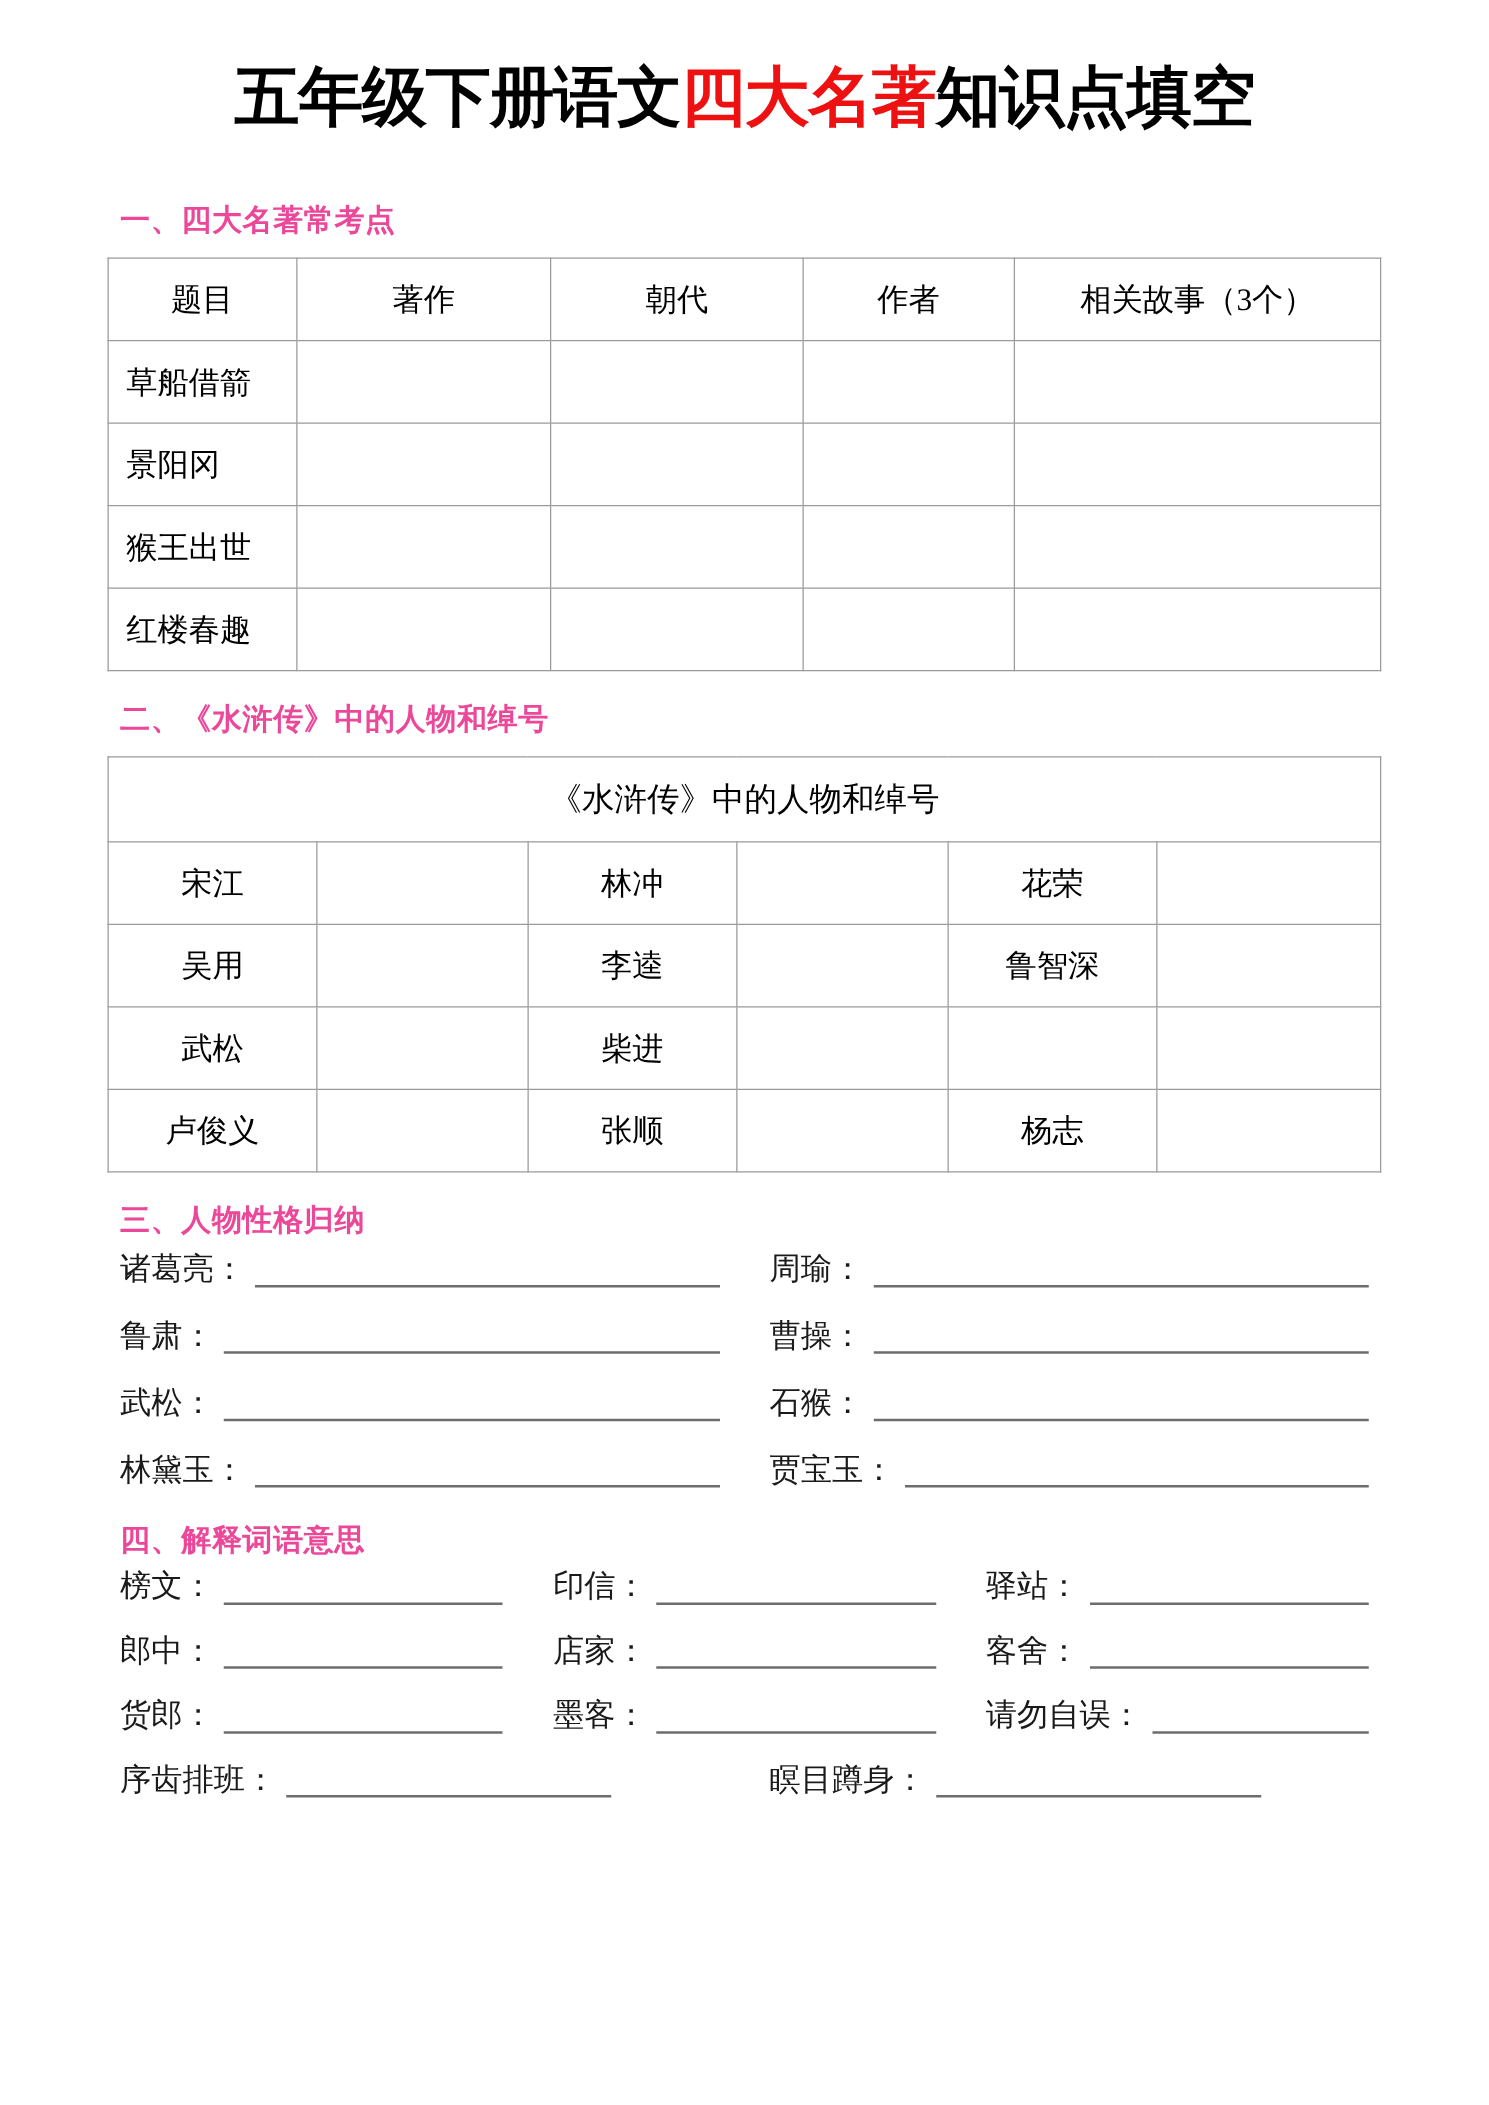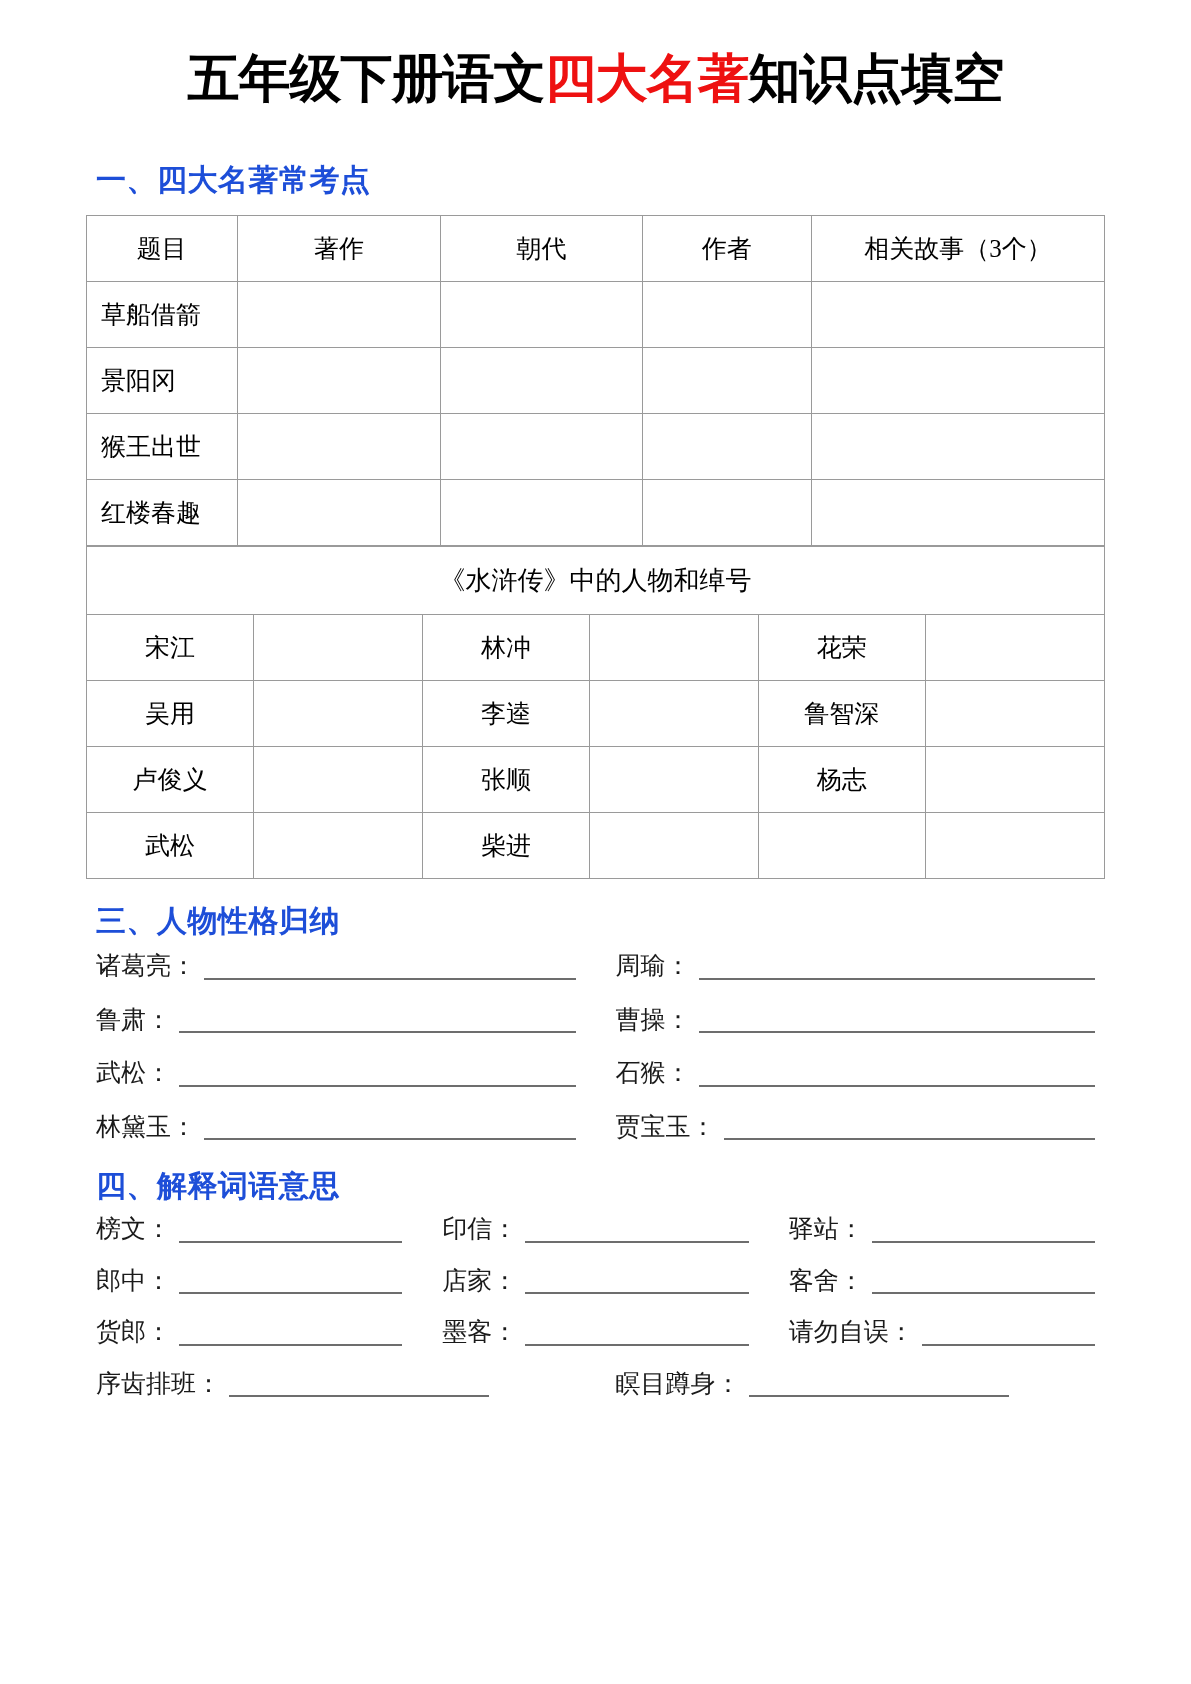--- a/index.html
+++ b/index.html
@@ -34,22 +34,22 @@
     margin: 52px 0 0 0;
     white-space: nowrap;
     color: #000000;
   }
   .doc-title .accent { color: #ee1111; }
 
   
   .section-heading {
     font-family: "DejaVu Sans", "Liberation Sans", sans-serif;
     font-weight: bold;
-    font-size: 30px;
-    color: #1d4ed8;
+    font-size: 24px;
+    color: #ec4899;
     margin: 0 0 0 96px;
     letter-spacing: 0.5px;
   }
   #sec1-heading { margin-top: 56px; margin-bottom: 14px; }
   #sec2-heading { margin-top: 22px; margin-bottom: 14px; }
   #sec3-heading { margin-top: 22px; margin-bottom: 10px; }
   #sec4-heading { margin-top: 20px; margin-bottom: 8px; }
 
   
   .tbl-wrap { padding: 0 86px 0 86px; }
@@ -163,20 +163,21 @@
           <td class="title-cell">红楼春趣</td>
           <td></td>
           <td></td>
           <td></td>
           <td></td>
         </tr>
       </tbody>
     </table>
   </div>
 
+  <h2 class="section-heading" id="sec2-heading">二、《水浒传》中的人物和绰号</h2>
 
   <div class="tbl-wrap">
     <table class="grid" id="table-shuihu">
       <colgroup>
         <col style="width:16.4%">
         <col style="width:16.6%">
         <col style="width:16.4%">
         <col style="width:16.6%">
         <col style="width:16.4%">
         <col style="width:17.6%">
@@ -195,33 +196,33 @@
         </tr>
         <tr>
           <td>吴用</td>
           <td></td>
           <td>李逵</td>
           <td></td>
           <td>鲁智深</td>
           <td></td>
         </tr>
         <tr>
+          <td>武松</td>
+          <td></td>
+          <td>柴进</td>
+          <td></td>
+          <td></td>
+          <td></td>
+        </tr>
+        <tr>
           <td>卢俊义</td>
           <td></td>
           <td>张顺</td>
           <td></td>
           <td>杨志</td>
-          <td></td>
-        </tr>
-        <tr>
-          <td>武松</td>
-          <td></td>
-          <td>柴进</td>
-          <td></td>
-          <td></td>
           <td></td>
         </tr>
       </tbody>
     </table>
   </div>
 
   <h2 class="section-heading" id="sec3-heading">三、人物性格归纳</h2>
 
   <div class="fill-rows sec3">
     <div class="fill-row">

